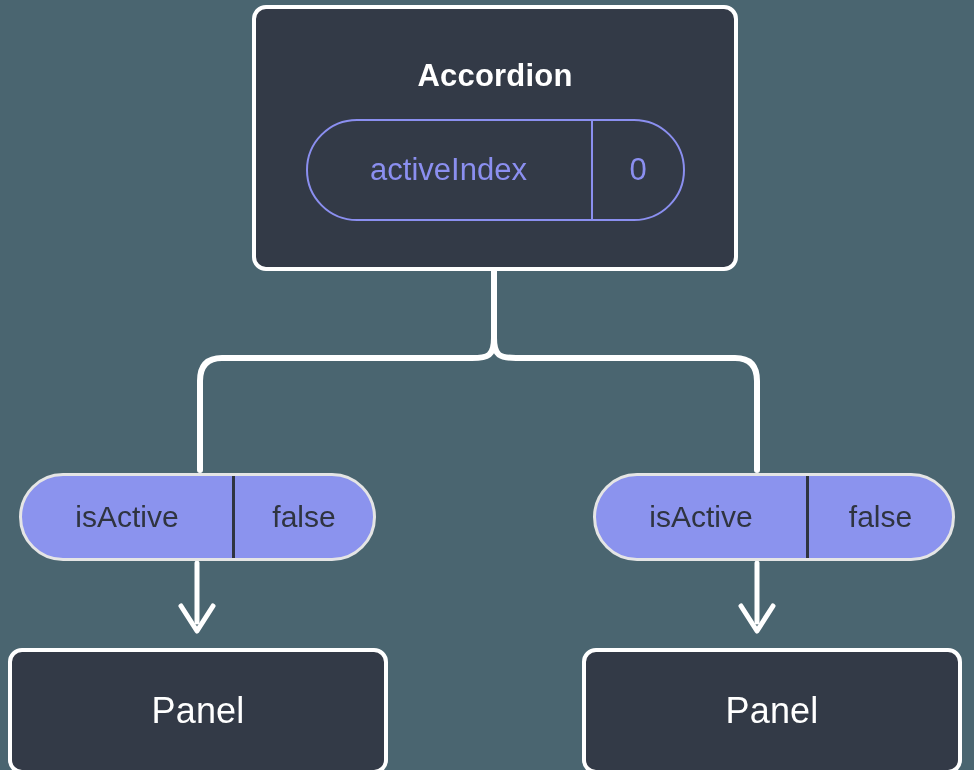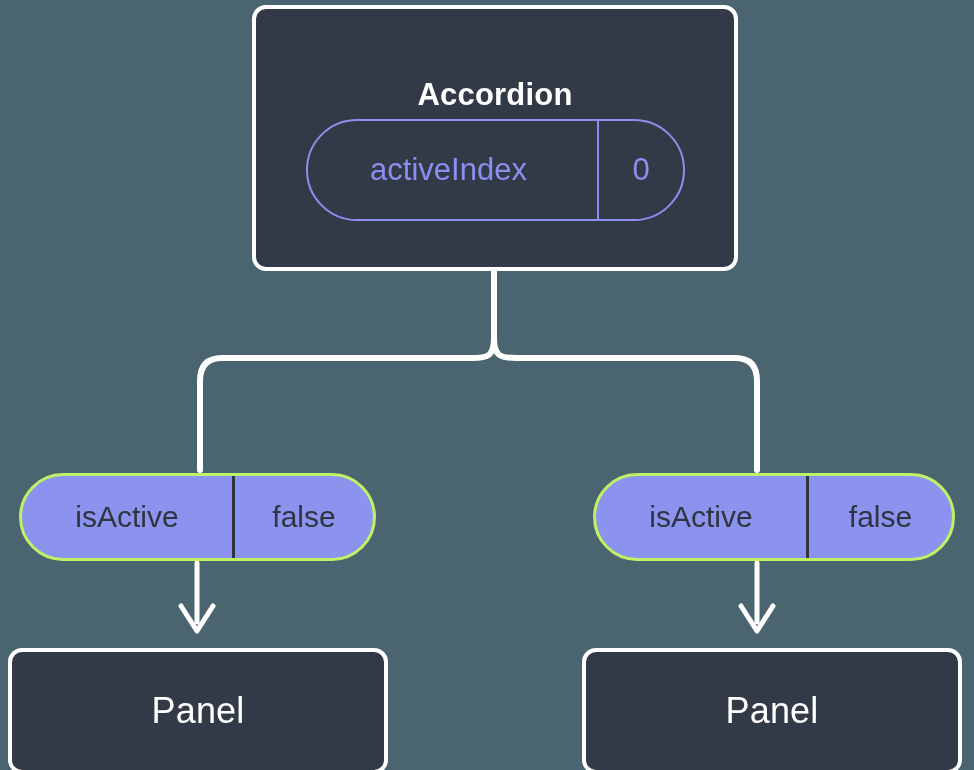--- a/index.html
+++ b/index.html
@@ -48,21 +48,21 @@
     line-height: 1;
     white-space: nowrap;
   }
   
   #accordion-node {
     left: 252px;
     top: 5px;
     width: 486px;
     height: 266px;
     justify-content: flex-start;
-    padding-top: 70px;
+    padding-top: 51px;
   }
   
   .panel-node {
     top: 648px;
     height: 126px;
     justify-content: center;
     border-bottom-left-radius: 14px;
     border-bottom-right-radius: 14px;
   }
   #panel-node-left {
@@ -99,34 +99,34 @@
     display: flex;
     align-items: center;
     justify-content: center;
     color: #8b8ff0;
     font-size: 31px;
     font-weight: 400;
     white-space: nowrap;
   }
   .pill-outline .pill-key {
     width: 281px;
-    padding-right: 8px;
+    padding-right: 2px;
   }
   .pill-outline .pill-value {
     flex: 1;
     border-left: 2px solid #8b8ff0;
   }
   
   .pill-solid {
     position: absolute;
     box-sizing: border-box;
     display: flex;
     align-items: stretch;
     background: #8b93ee;
-    border: 3px solid #bef264;
+    border: 3px solid #e5e5e5;
     border-radius: 999px;
     overflow: hidden;
     top: 473px;
     height: 88px;
   }
   #prop-pill-left {
     left: 19px;
     width: 357px;
   }
   #prop-pill-right {

